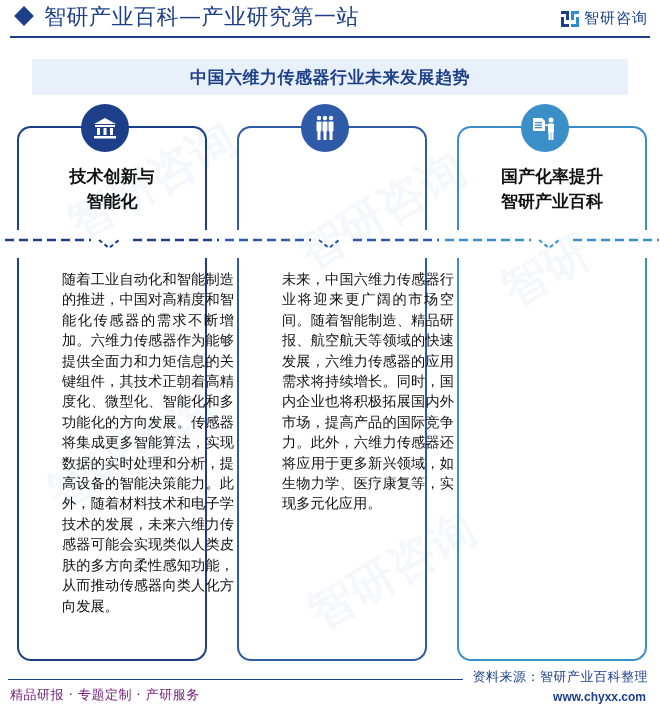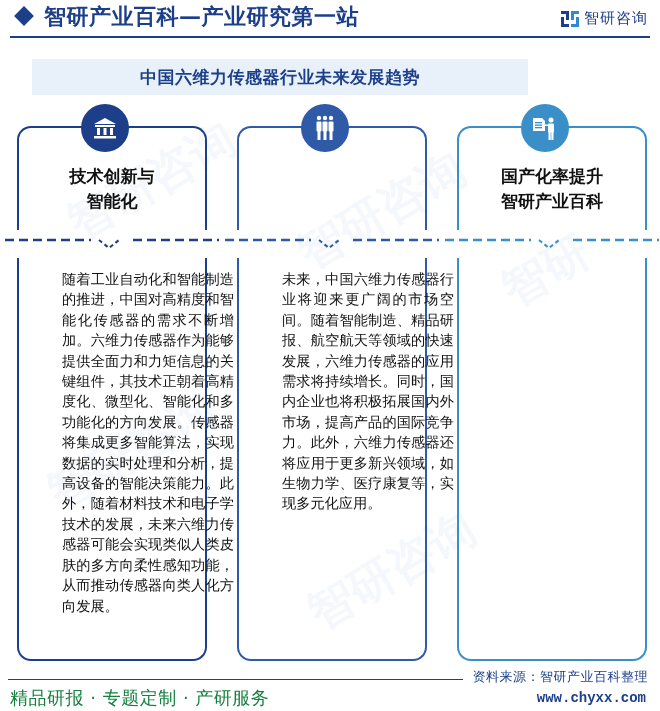--- a/index.html
+++ b/index.html
@@ -1,42 +1,42 @@
 <!DOCTYPE html>
 <html><head>
 <meta charset="utf-8">
 <style>
   * { box-sizing: border-box; margin: 0; padding: 0; }
   html, body { width: 660px; height: 711px; background: #ffffff; overflow: hidden; }
   body { position: relative; font-family: "DejaVu Sans", "Liberation Sans", sans-serif; color: #111; }
 
   .header { position: absolute; left: 0; top: 0; width: 660px; height: 38px; }
   .header .diamond { position: absolute; left: 17px; top: 9px; width: 14px; height: 14px; background: #1d3f8a; transform: rotate(45deg); }
-  .header .site-title { position: absolute; left: 44px; top: 2px; font-family: "DejaVu Serif", "Liberation Serif", serif; font-size: 22px; color: #1d3f8a; letter-spacing: 0.5px; white-space: nowrap; font-weight: bold; }
+  .header .site-title { position: absolute; left: 44px; top: 2px; font-family: "DejaVu Serif", "Liberation Serif", serif; font-size: 22px; color: #1d3f8a; letter-spacing: 0.5px; white-space: nowrap; }
   .header .rule { position: absolute; left: 10px; right: 10px; top: 36px; height: 2px; background: #1d3f8a; }
   .brand { position: absolute; right: 12px; top: 9px; display: flex; align-items: center; gap: 5px; }
   .brand .logo { width: 18px; height: 16px; position: relative; }
   .brand .logo i { position: absolute; display: block; }
   .brand .name { font-size: 15px; color: #1d3f8a; letter-spacing: 1px; }
 
-  .banner { position: absolute; left: 32px; top: 59px; width: 496px; height: 36px; background: #e8f0fa; display: flex; align-items: center; justify-content: center; }
+  .banner { position: absolute; left: 32px; top: 59px; width: 596px; height: 36px; background: #e8f0fa; display: flex; align-items: center; justify-content: center; }
   .banner .banner-title { font-family: "DejaVu Serif", "Liberation Serif", serif; font-weight: bold; font-size: 17px; color: #1d3f8a; letter-spacing: 0.5px; }
 
   .card { position: absolute; top: 126px; width: 190px; height: 535px; }
   .card .frame-top { position: absolute; left: 0; top: 0; width: 190px; height: 104px; border: 2px solid; border-bottom: none; border-radius: 14px 14px 0 0; }
   .card .frame-bottom { position: absolute; left: 0; top: 132px; width: 190px; height: 403px; border: 2px solid; border-top: none; border-radius: 0 0 14px 14px; }
   .card .icon-circle { position: absolute; left: 64px; top: -22px; width: 48px; height: 48px; border-radius: 50%; display: flex; align-items: center; justify-content: center; }
   .card .card-title { position: absolute; left: 0; top: 38px; width: 190px; text-align: center; font-family: "DejaVu Serif", "Liberation Serif", serif; font-weight: bold; font-size: 17px; line-height: 25px; color: #111; white-space: pre-line; }
   .card .divider { position: absolute; left: -12px; top: 110px; width: 214px; height: 14px; }
   .card .card-body { position: absolute; left: 10px; top: 143px; width: 172px; font-size: 14.2px; line-height: 20.4px; color: #111; text-align: justify; margin-left: 35px; }
 
   .footer-rule-left { position: absolute; left: 8px; top: 679px; width: 455px; height: 1px; background: #1d3f8a; }
-  .footer-left { position: absolute; left: 10px; top: 686px; font-size: 18px; color: #15803d; letter-spacing: 0.5px; }
+  .footer-left { position: absolute; left: 10px; top: 686px; font-size: 13px; color: #701a75; letter-spacing: 0.5px; }
   .footer-source { position: absolute; right: 12px; top: 668px; font-size: 13px; color: #1d3f8a; letter-spacing: 0.5px; }
-  .footer-url { position: absolute; right: 14px; top: 690px; font-family: Liberation Mono, monospace; font-size: 14px; color: #1d3f8a; font-weight: bold; }
+  .footer-url { position: absolute; right: 14px; top: 690px; font-family: Liberation Sans, sans-serif; font-size: 12px; color: #1d3f8a; font-weight: bold; }
 
   .wm { position: absolute; color: rgba(30, 90, 180, 0.05); font-size: 46px; font-weight: bold; transform: rotate(-30deg); pointer-events: none; white-space: nowrap; }
 </style>
 </head>
 <body>
 
 <div class="wm" style="left:60px;top:150px;">智研咨询</div>
 <div class="wm" style="left:290px;top:180px;">智研咨询</div>
 <div class="wm" style="left:500px;top:240px;">智研</div>
 <div class="wm" style="left:40px;top:420px;">智研咨询</div>

